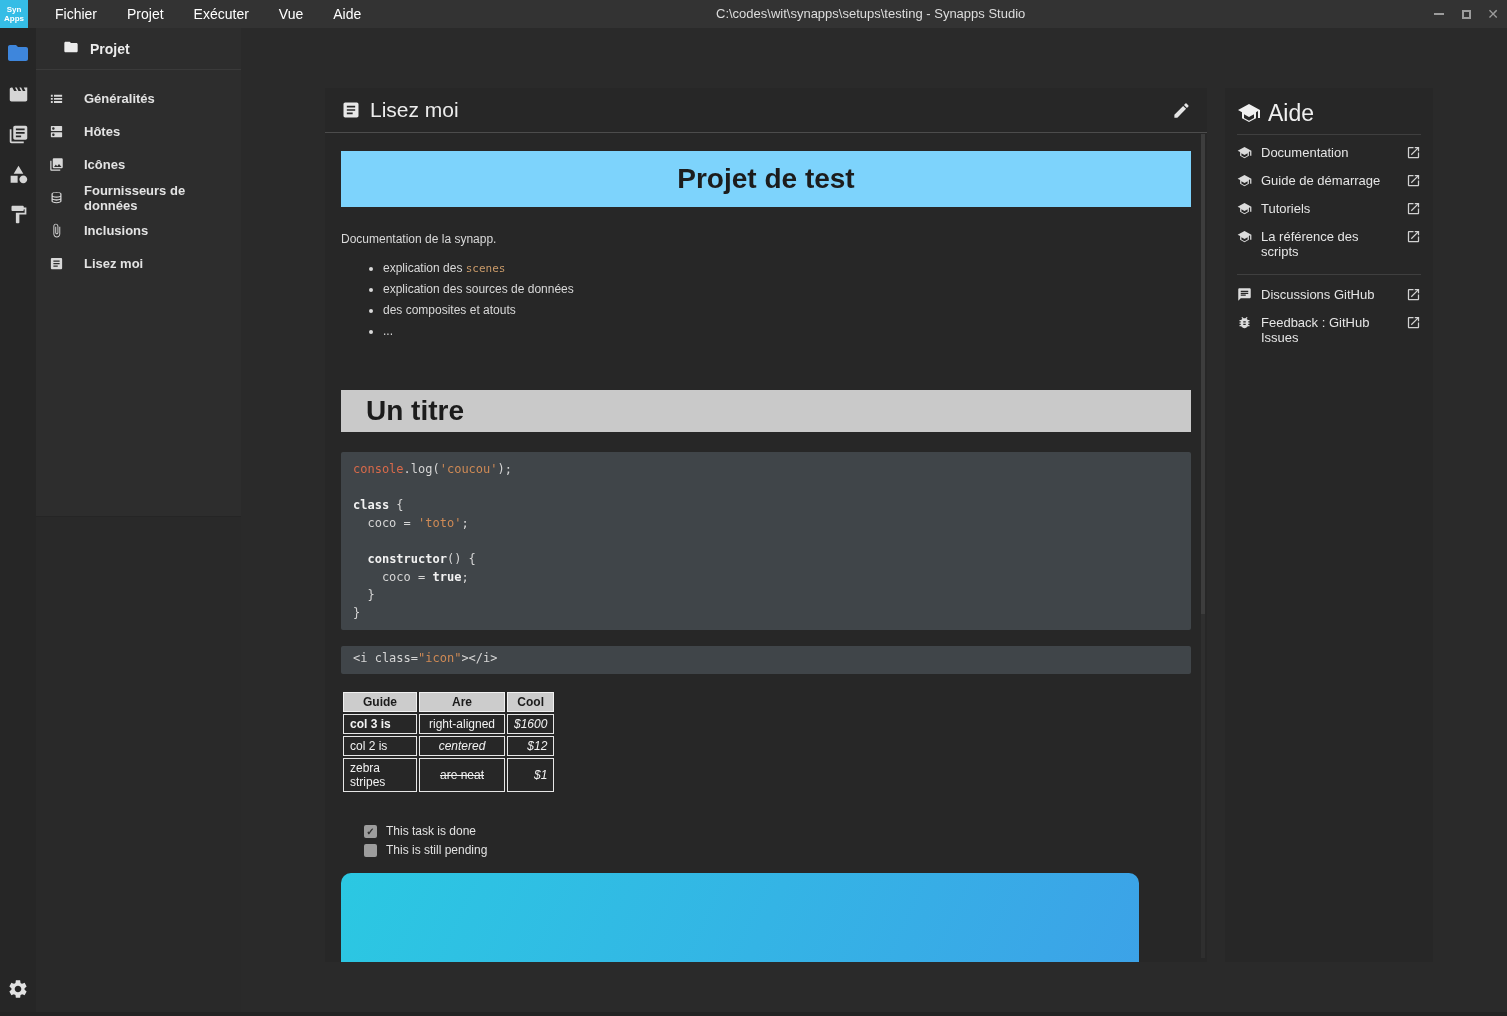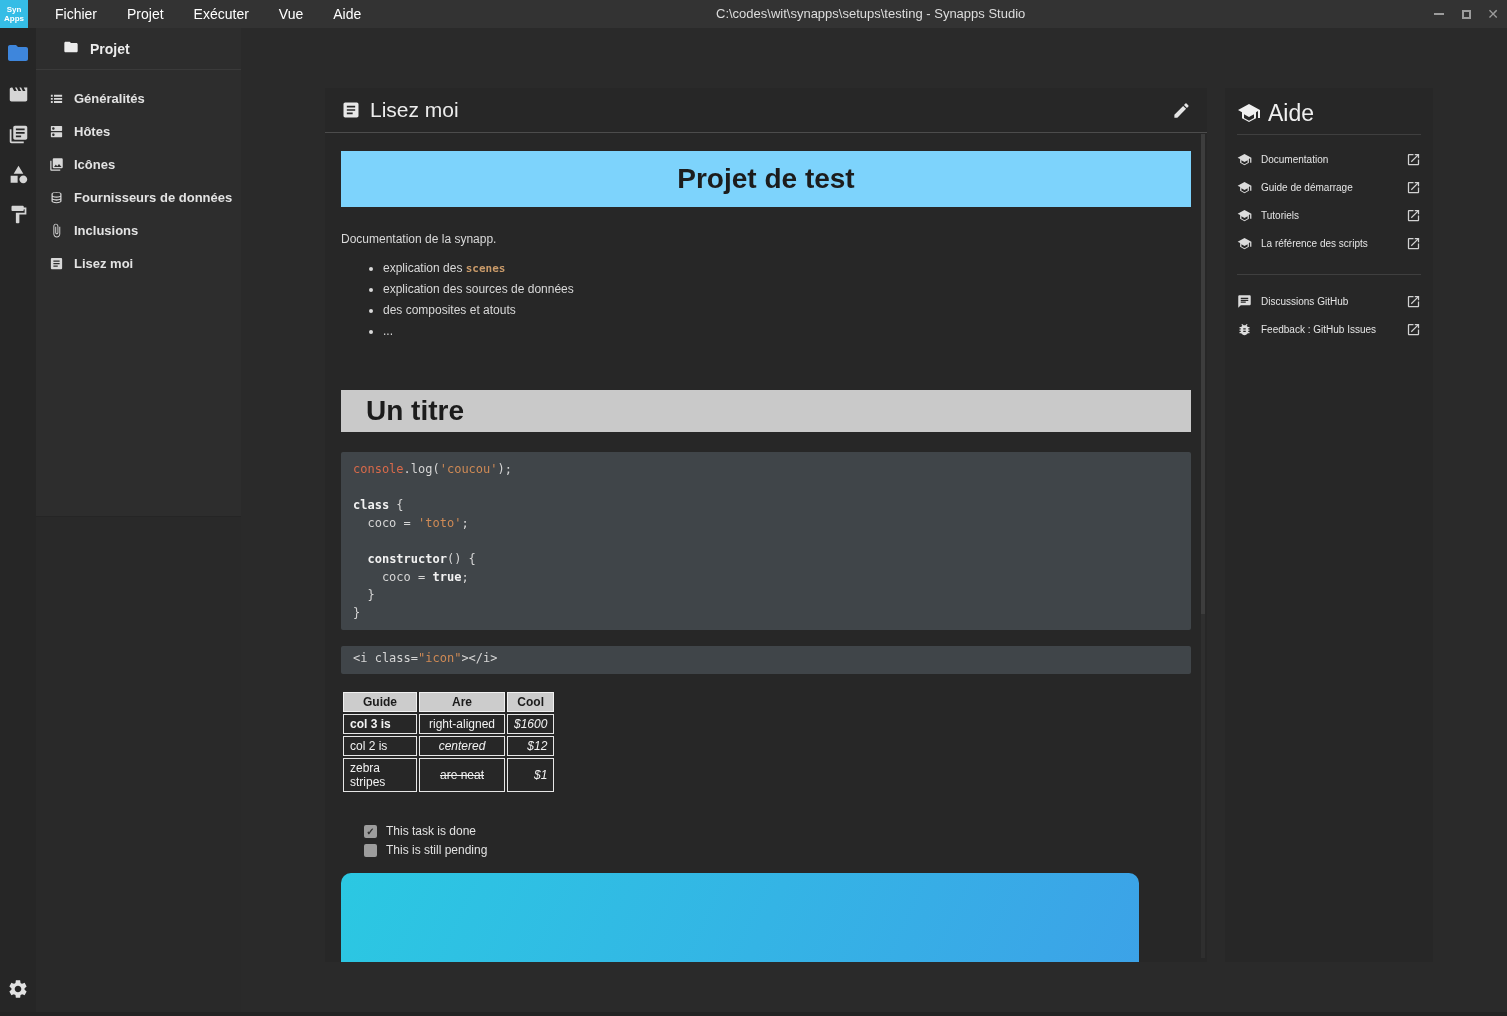--- a/index.html
+++ b/index.html
@@ -24,35 +24,35 @@
   .rail-icon:first-child { margin-top:13px; }
   .rail-icon.active { color:#3e86dc; }
   .rail-gear { margin-top:auto; margin-bottom:12px; color:#e2e2e2; }
 
   
   .sidebar { position:absolute; left:36px; top:28px; width:205px; bottom:0; background:#292929; }
   .sidebar-top { background:#2d2d2d; height:489px; border-bottom:1px solid #252525; }
   .sb-header { height:42px; display:flex; align-items:center; padding-left:27px; gap:11px; border-bottom:1px solid #3a3a3a; color:#ececec; }
   .sb-header .label { font-size:14px; font-weight:600; }
   .sb-list { padding-top:12px; }
-  .sb-item { height:33px; display:flex; align-items:center; padding-left:13px; gap:10px; color:#e3e3e3; font-size:13px; font-weight:600; cursor:default; }
+  .sb-item { height:33px; display:flex; align-items:center; padding-left:13px; gap:20px; color:#e3e3e3; font-size:13px; font-weight:600; cursor:default; }
   .sb-item .sicon { color:#d8d8d8; display:flex; }
 
   
   .main-panel { position:absolute; left:325px; top:88px; width:882px; height:874px; background:#272727; overflow:hidden; }
   .mp-header { height:45px; border-bottom:1px solid #4c4c4c; display:flex; align-items:center; padding:0 16px; gap:9px; }
   .mp-header .hicon { color:#e8e8e8; display:flex; }
   .mp-title { font-size:21px; color:#ececec; flex:1; }
   .edit-btn { color:#e6e6e6; display:flex; cursor:pointer; }
   .mp-content { padding:0 16px; }
   .h1-banner { margin-top:18px; height:56px; background:#7dd3fc; color:#1c1c1c; font-size:28px; font-weight:bold; text-align:center; line-height:56px; }
   .intro { margin-top:25px; font-size:12px; color:#d9d9d9; }
   ul.bullets { margin-top:15px; padding-left:42px; color:#d9d9d9; font-size:12px; }
   ul.bullets li { margin-bottom:7px; }
-  code.mdcode { font-family:"DejaVu Sans Mono",monospace; font-size:11px; color:#c99a69;font-weight:bold; }
+  code.mdcode { font-family:"DejaVu Sans Mono",monospace; font-size:11px; color:#c99a69; }
   .h2-banner { margin-top:52px; height:42px; background:#c9c9c9; color:#1c1c1c; font-size:28px; font-weight:bold; line-height:42px; padding-left:25px; }
   .code-block { margin-top:20px; background:#404549; padding:8px 12px; font-family:"DejaVu Sans Mono",monospace; font-size:12px; line-height:18px; border-radius:2px; }
   .code-line { white-space:pre; min-height:18px; }
   .inline-code-block { margin-top:16px; background:#404549; padding:5px 12px; font-family:"DejaVu Sans Mono",monospace; font-size:12px; border-radius:2px; white-space:pre; }
   .tk-p { color:#d6d6d6; } .tk-f { color:#d96a4a; } .tk-s { color:#cf8a55; } .tk-k { color:#f2f2f2; font-weight:bold; }
 
   table.md { margin-top:16px; border-collapse:separate; border-spacing:2px; font-size:12px; }
   table.md th { background:#cccccc; color:#1b1b1b; border:1px solid #f0f0f0; padding:2px 6px; font-weight:bold; }
   table.md td { border:1px solid #e6e6e6; color:#f2f2f2; padding:2px 6px; background:transparent; }
   table.md th:nth-child(1){ width:74px; } table.md th:nth-child(2){ width:86px; } table.md th:nth-child(3){ width:42px; }
@@ -68,21 +68,21 @@
 
   .scroll-track { position:absolute; right:2px; top:46px; bottom:4px; width:4px; background:#2f2f2f; }
   .scroll-thumb { position:absolute; top:0; left:0; width:4px; height:480px; background:#3d3d3d; }
 
   
   .aide-panel { position:absolute; left:1225px; top:88px; width:208px; height:874px; background:#272727; padding:10px 12px; }
   .aide-header { display:flex; align-items:center; gap:7px; color:#f0f0f0; height:30px; }
   .aide-title { font-size:23px; }
   .aide-divider { border-top:1px solid #3f3f3f; margin-top:6px; }
   .aide-list { margin-top:10px; }
-  .aide-link { display:flex; align-items:center; gap:9px; height:28px; color:#e5e5e5; font-size:10px; cursor:pointer; }
+  .aide-link { display:flex; align-items:flex-start; gap:9px; height:28px; color:#e5e5e5; font-size:13px; cursor:pointer; }
   .aide-link .licon { color:#dcdcdc; display:flex; flex-shrink:0; }
   .aide-link .label { flex:1; }
   .ext { color:#d2d2d2; display:flex; flex-shrink:0; }
   .aide-gap-divider { border-top:1px solid #3f3f3f; margin:17px 0 12px; }
 
   .footer-strip { position:absolute; left:0; right:0; bottom:0; height:4px; background:#232323; }
 </style>
 </head>
 <body>
 

